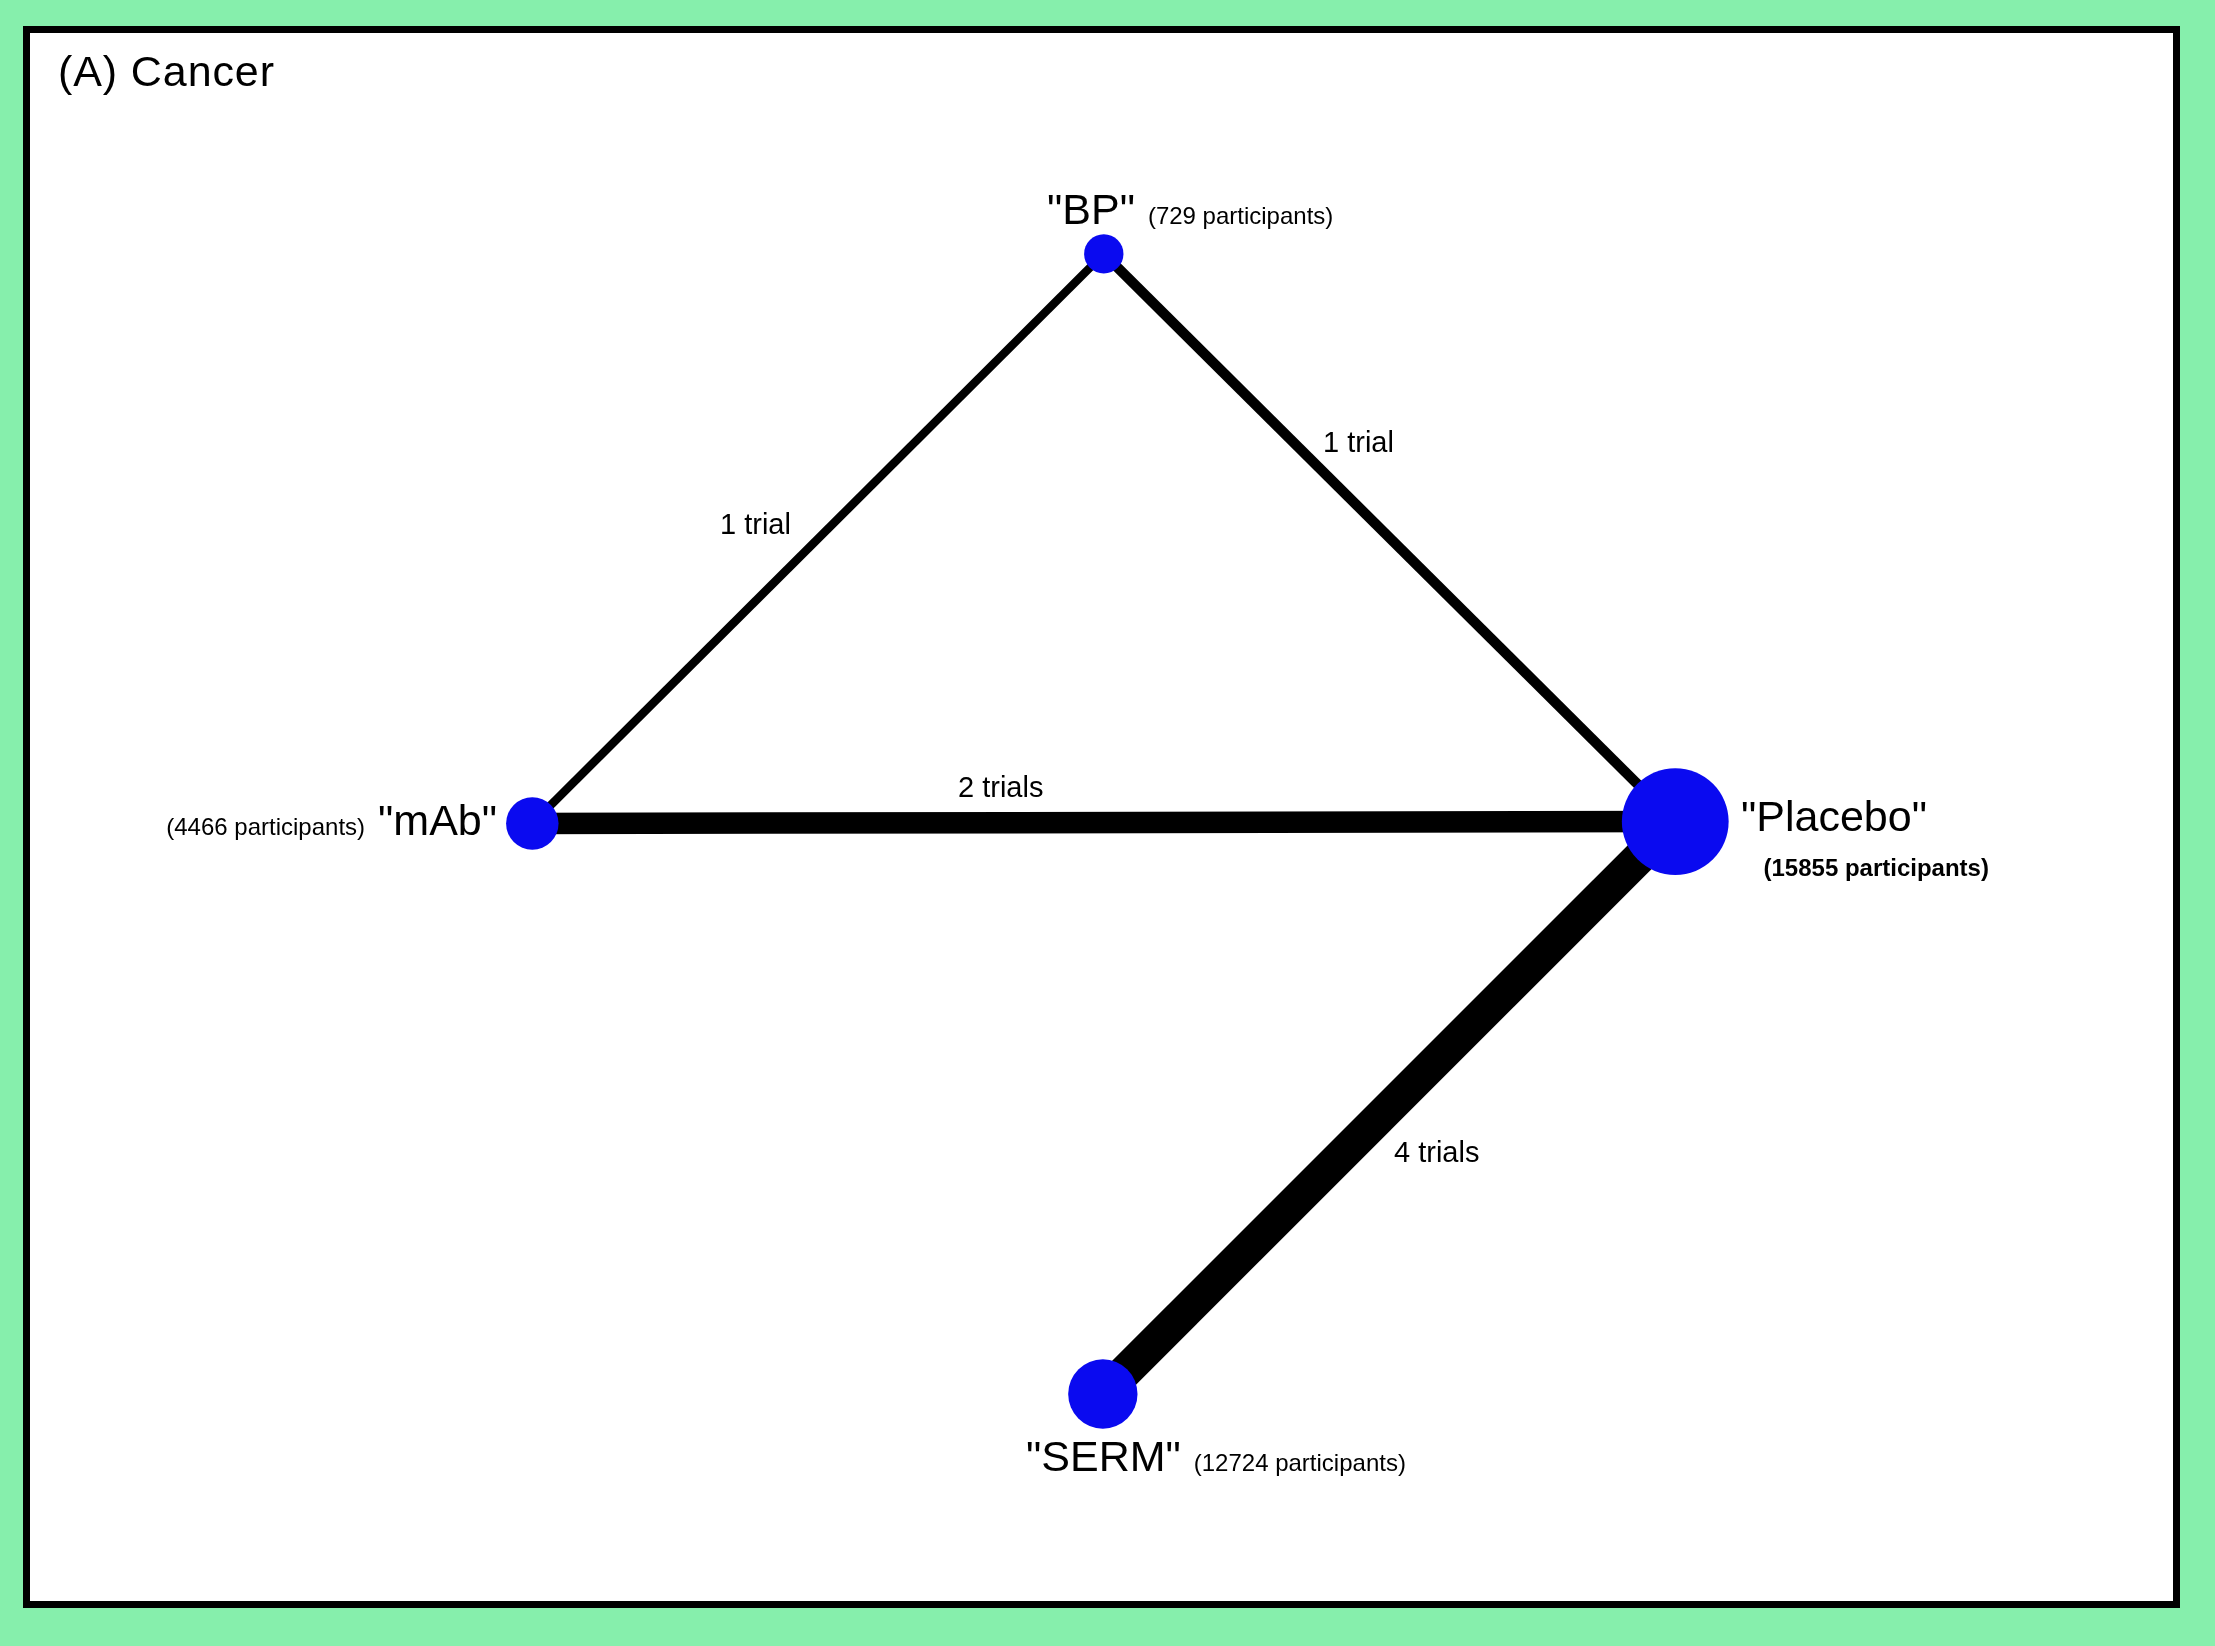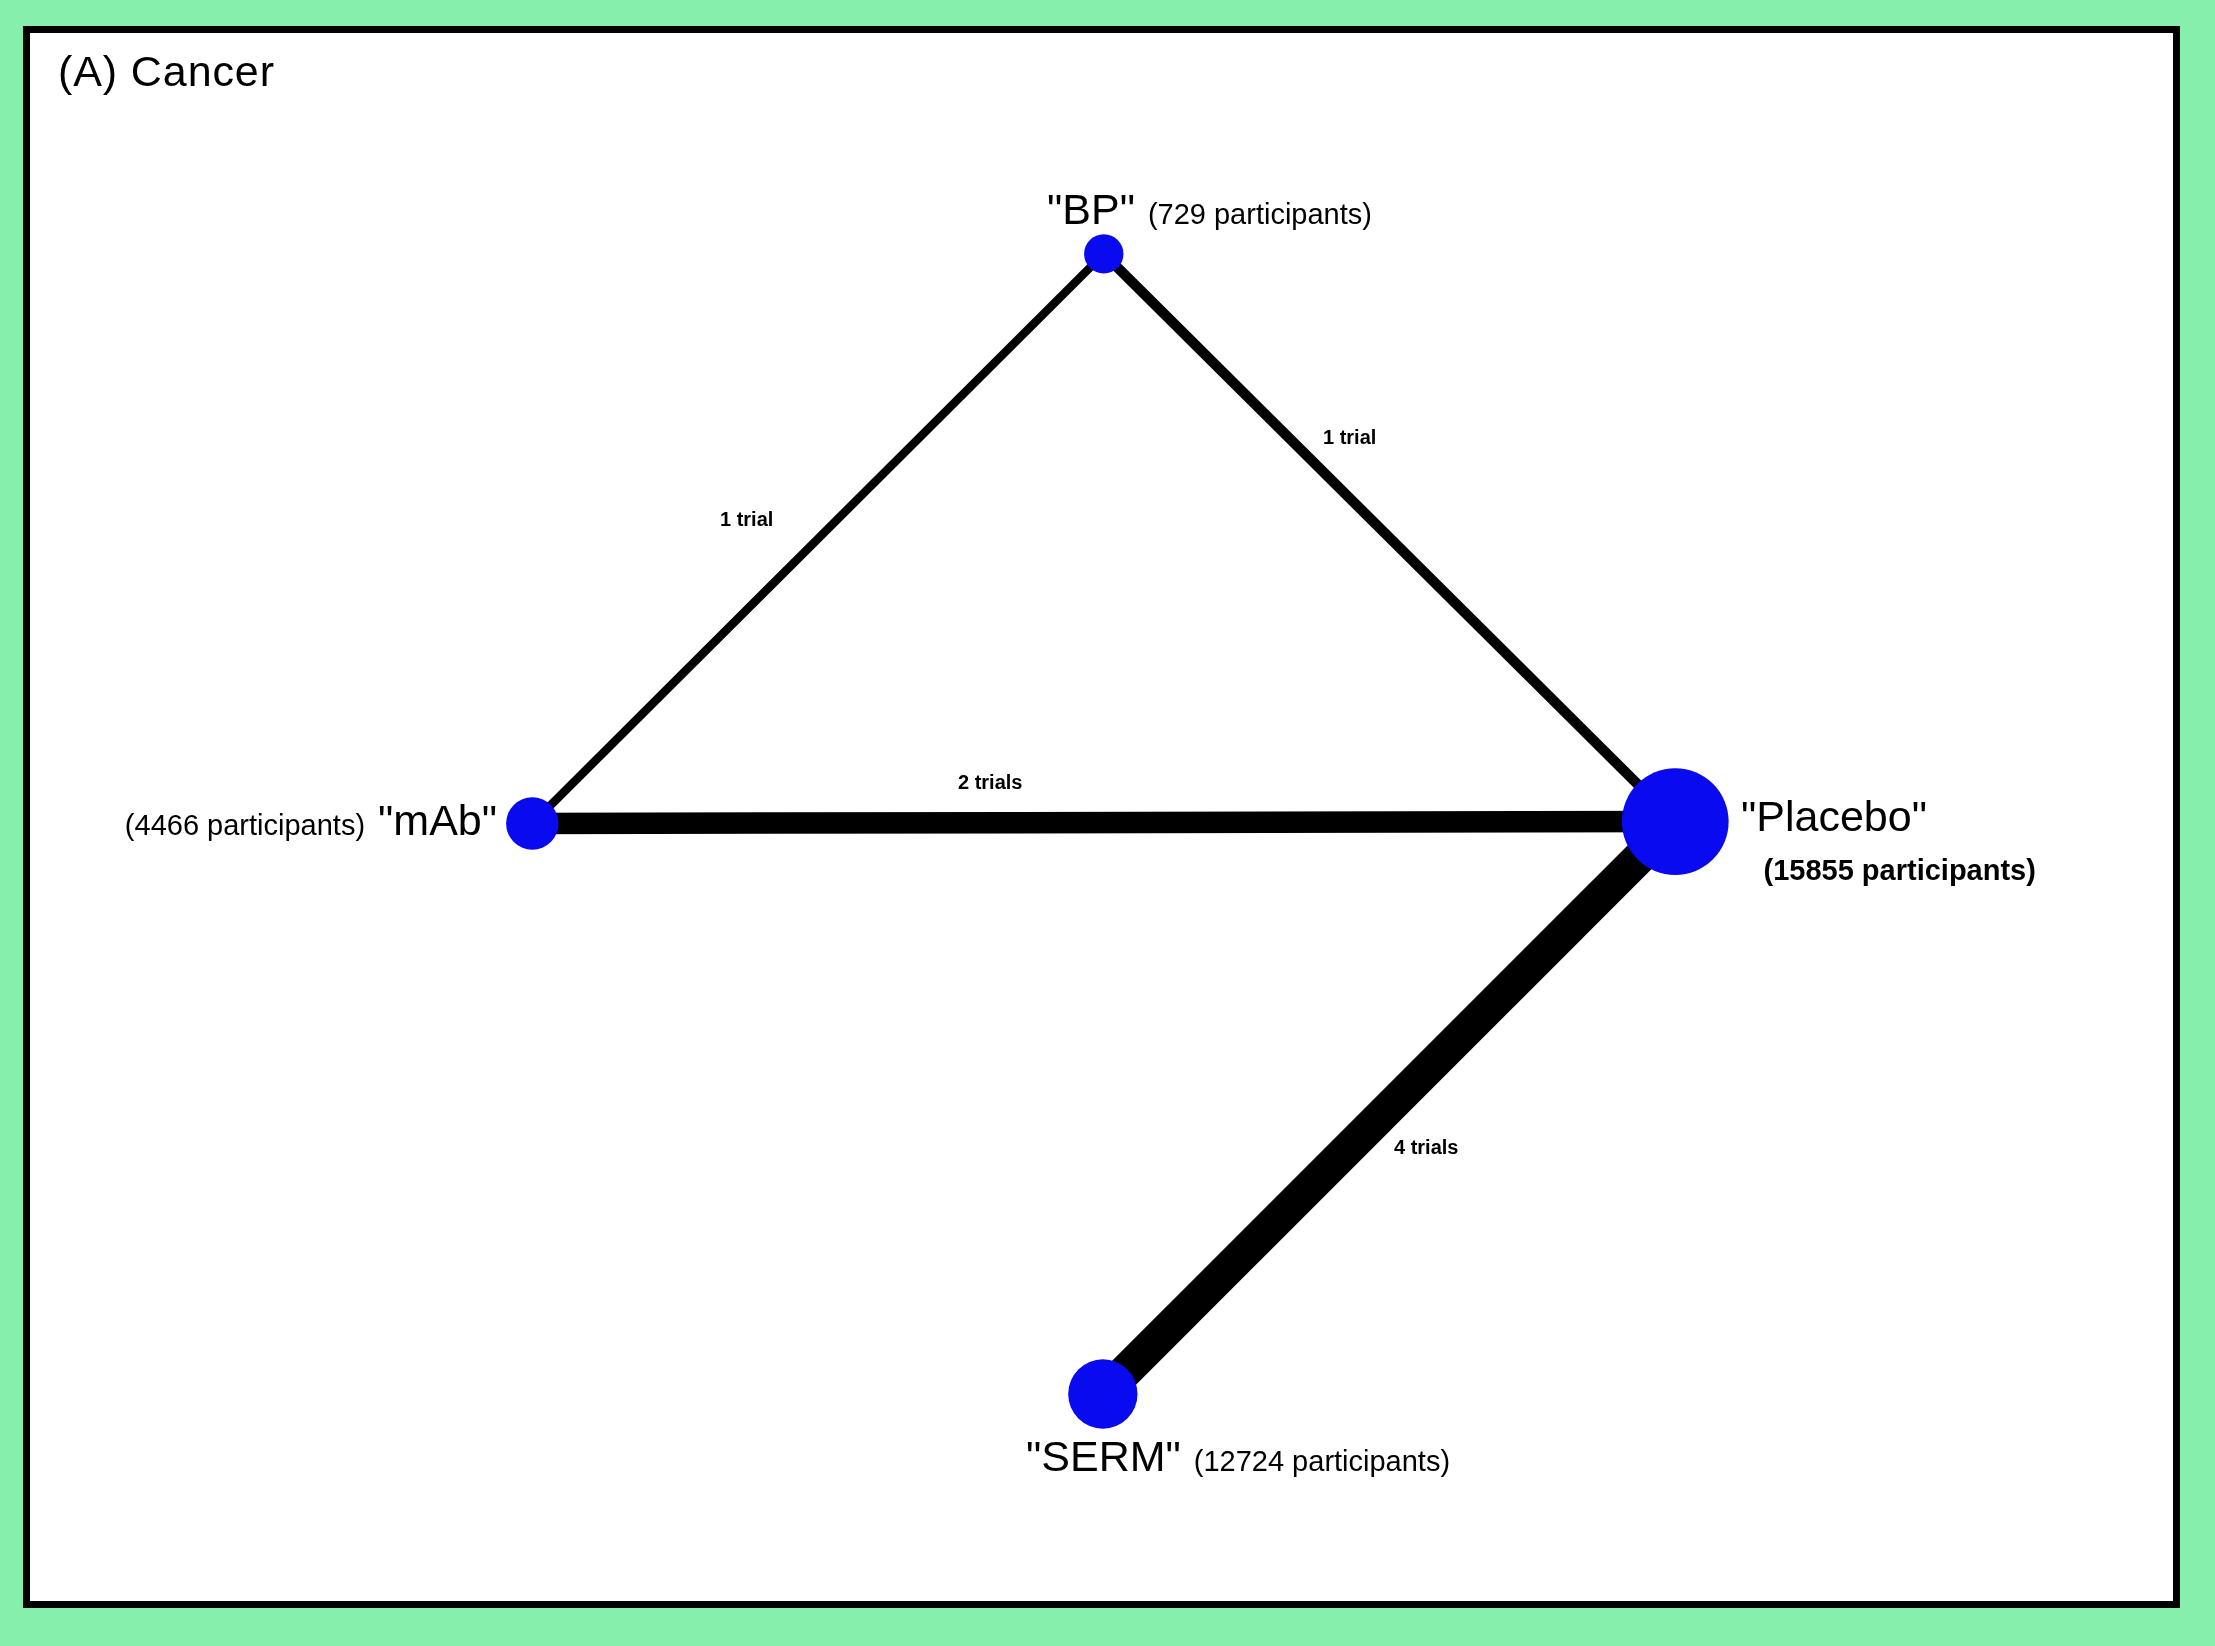--- a/index.html
+++ b/index.html
@@ -32,30 +32,29 @@
   }
   svg.network {
     position: absolute;
     left: 0;
     top: 0;
   }
   .edge { stroke: #000000; }
   .node { fill: #0a0af0; }
   .edge-label {
     position: absolute;
-    font-size: 20px;
+    font-size: 29px;
     white-space: nowrap;
-    font-weight: bold;
   }
   .node-label {
     position: absolute;
     white-space: nowrap;
   }
   .node-name { font-size: 43px; }
-  .participants { font-size: 29px; }
+  .participants { font-size: 24px; }
   .node-label .gap-after { margin-right: 13px; }
   .placebo-line2 { margin-top: 13px; margin-left: 22.5px; font-weight: bold; }
 </style>
 </head>
 <body>
 
 <div class="figure">
   <div class="frame"></div>
 
   <div class="title">(A) Cancer</div>

